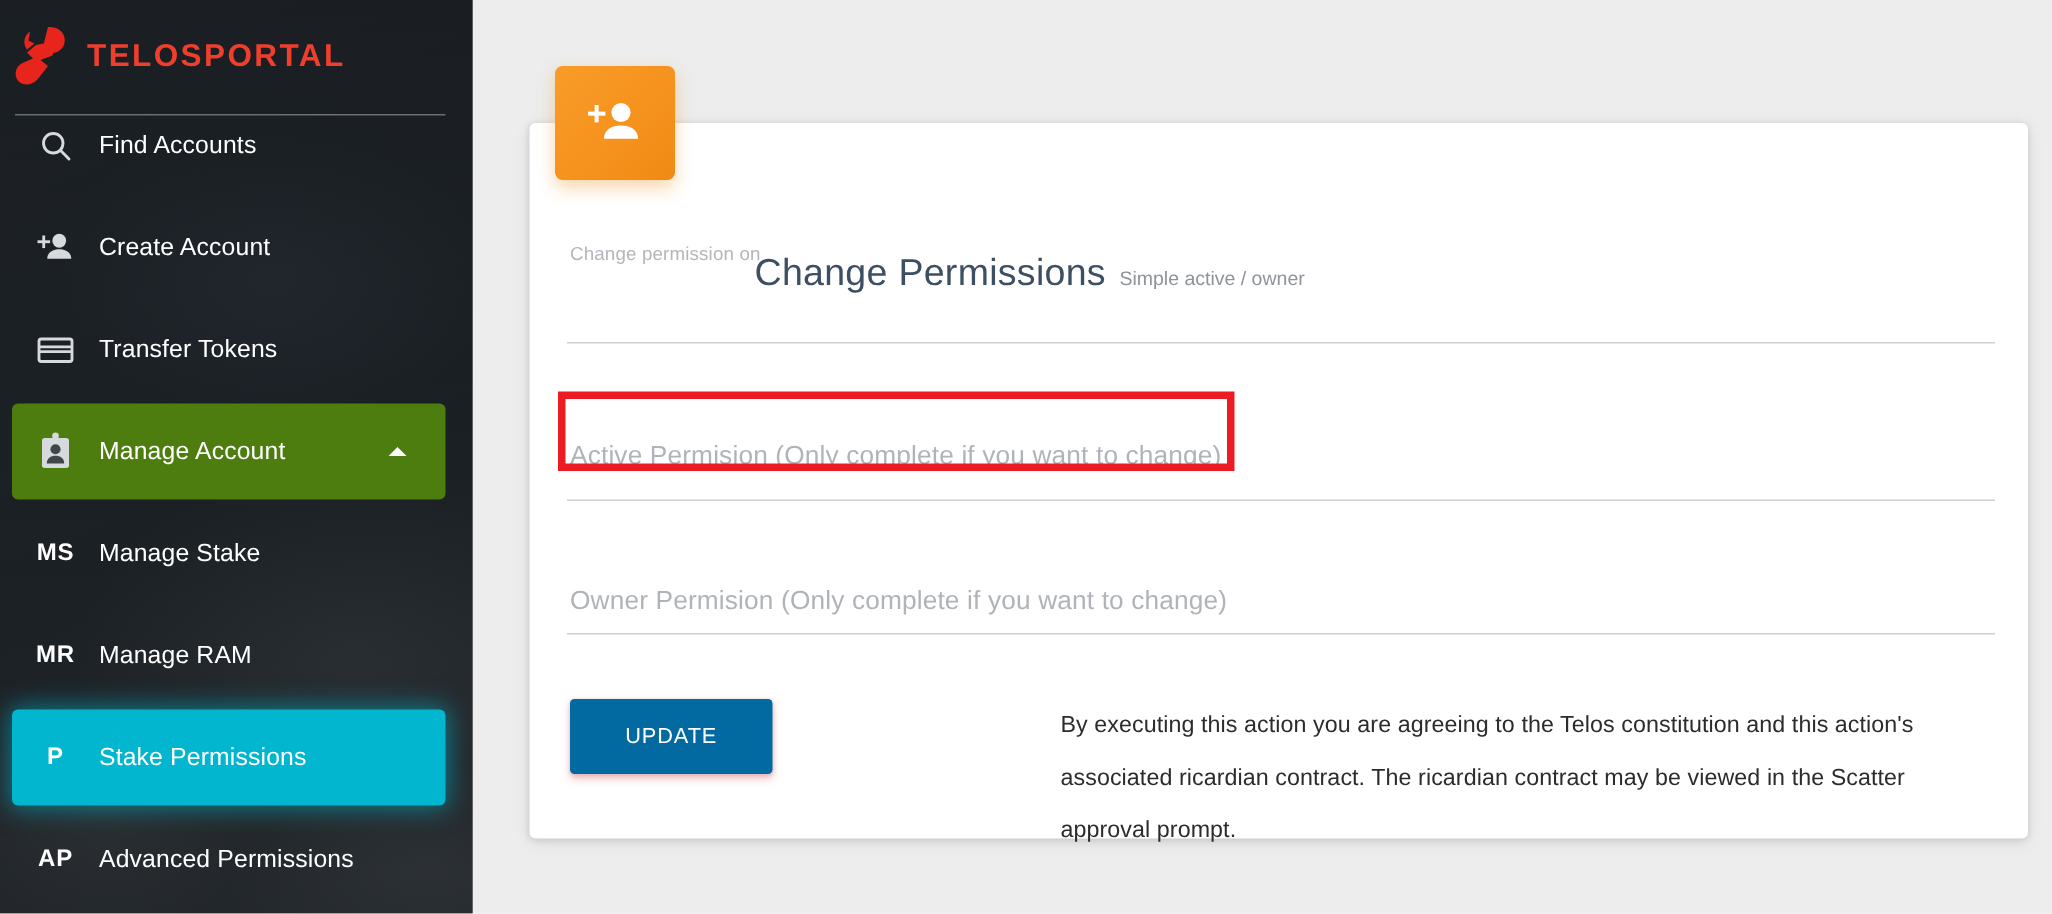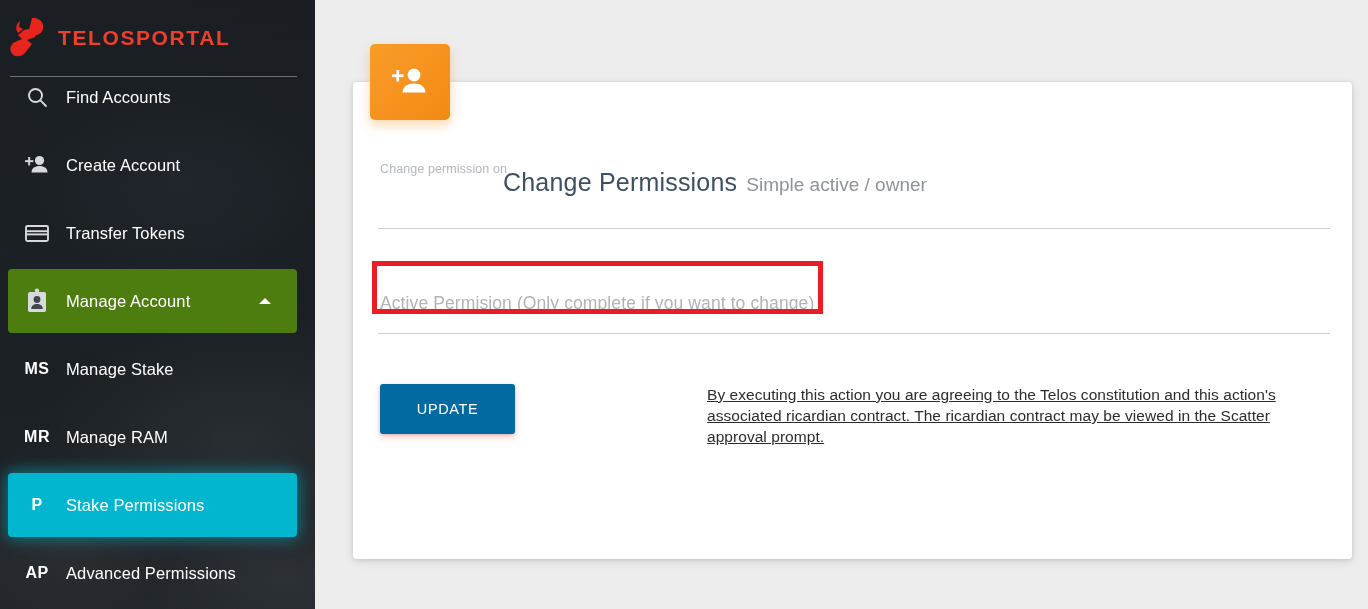--- a/index.html
+++ b/index.html
@@ -123,21 +123,21 @@
   .card-title-row {
     position: absolute;
     left: 150px; top: 86px;
     display: flex; align-items: baseline;
     z-index: 3;
   }
   .card-title {
     font-size: 25px; color: #3d4f63; font-weight: normal; letter-spacing: 0.2px;
   }
   .card-subtitle {
-    font-size: 19px; color: #8e9399; margin-left: 9px;
+    font-size: 13px; color: #8e9399; margin-left: 9px;
   }
 
   .form-area { position: absolute; left: 25px; top: 80px; right: 22px; }
 
   .field {
     position: relative;
     margin-bottom: 0;
   }
   .field .fld-label {
     color: #b3b7bb;
@@ -197,23 +197,22 @@
     cursor: pointer;
     box-shadow: 0 3px 6px rgba(236,70,80,0.30), 0 1px 3px rgba(0,0,0,0.14);
     flex: 0 0 auto;
     margin-left: 2px;
   }
   .legal {
     margin-left: 192px;
     width: 610px;
     color: #2c2c2c;
     font-size: 15.5px;
-    line-height: 21px;
+    line-height: 35px;
     letter-spacing: 0.05px;
-    text-decoration: underline;
   }
 </style>
 </head>
 <body>
 
 <div id="app">
 
   <div id="sidebar">
     <div class="bg-photo"></div>
     <div class="bg-shade"></div>
@@ -334,20 +333,24 @@
           <span class="fld-label">Change permission on</span>
           <div class="underline"></div>
         </div>
 
         <div class="field" id="field-active">
           <span class="fld-placeholder">Active Permision (Only complete if you want to change)</span>
           <div class="underline"></div>
           <div class="redbox"></div>
         </div>
 
+        <div class="field" id="field-owner">
+          <span class="fld-placeholder">Owner Permision (Only complete if you want to change)</span>
+          <div class="underline"></div>
+        </div>
 
         <div class="action-row">
           <button class="update-btn">UPDATE</button>
           <div class="legal">By executing this action you are agreeing to the Telos constitution and this action's associated ricardian contract. The ricardian contract may be viewed in the Scatter approval prompt.</div>
         </div>
 
       </div>
     </div>
   </div>
 </div>

